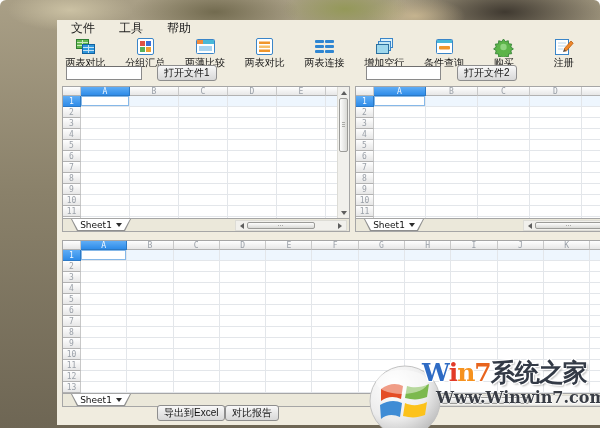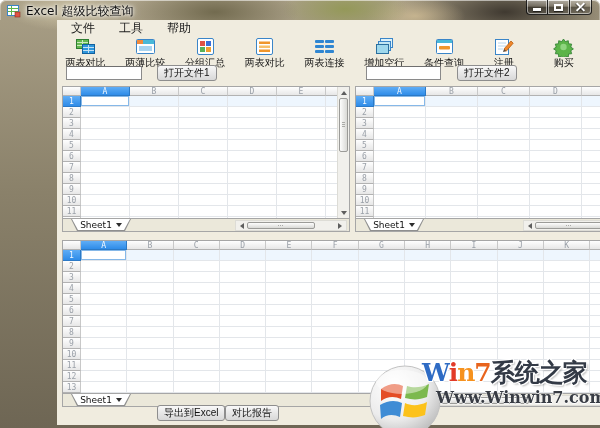--- a/index.html
+++ b/index.html
@@ -105,41 +105,20 @@
   .wm-brand .lt{text-shadow:-1px -1px 0 #fff,1px -1px 0 #fff,-1px 1px 0 #fff,1px 1px 0 #fff;}
   .wm-suffix{color:#333a46;text-shadow:-1px -1px 0 #fff,1px -1px 0 #fff,-1px 1px 0 #fff,1px 1px 0 #fff,2px 2px 2px rgba(0,0,0,.25);}
   .wm-url{position:absolute;left:66px;top:30px;font-family:"DejaVu Serif","Liberation Serif",serif;font-weight:bold;
     font-size:16px;color:#383c44;white-space:nowrap;text-shadow:0 1px 0 rgba(255,255,255,.85),1px 0 0 rgba(255,255,255,.5);}
 </style>
 </head>
 <body>
 
 <div class="window">
 
-  <div class="titlebar">
-    <span class="appicon">
-      <svg width="14" height="14" viewBox="0 0 14 14">
-          <rect x="0.5" y="1.5" width="11" height="10" fill="#fff" stroke="#3a85c8"></rect>
-          <path d="M1 4.5h10M1 7.5h10M4.5 2v9" stroke="#5cb449" fill="none"></path>
-          <rect x="8" y="8" width="5" height="5" fill="#e05244" stroke="#8a2a20" stroke-width="0.6"></rect>
-        </svg>
-    </span>
-    <span class="apptitle">Excel 超级比较查询</span>
-    <div class="caption">
-      <div class="capbtn min">
-          <div class="g-min"></div>
-        </div>
-      <div class="capbtn max">
-          <div class="g-max"></div>
-        </div>
-      <div class="capbtn close">
-          <div class="g-close"></div>
-        </div>
-    </div>
-  </div>
 
   <div class="client">
     <div class="menubar">
         <div class="menu-item">文件</div>
         <div class="menu-item">工具</div>
         <div class="menu-item">帮助</div>
       </div>
     <div class="toolbar">
         <div class="tbitem">
           <span class="tbicon">
@@ -148,39 +127,39 @@
               <path d="M3 5.5h11M3 8.5h11M8.5 3v8" stroke="#cdeac0" fill="none"></path>
               <rect x="8.5" y="7.5" width="12" height="9" fill="#2f97dc" stroke="#13619e"></rect>
               <path d="M9 10.5h11M9 13.5h11M14.5 8v8" stroke="#c3e1f5" fill="none"></path>
             </svg>
           </span>
           <span class="tblabel">两表对比</span>
         </div>
         <div class="tbitem">
           <span class="tbicon">
             <svg width="23" height="20" viewBox="0 0 23 20">
-              <rect x="2.5" y="2.5" width="18" height="14" rx="1" fill="#fff" stroke="#3a85c8"></rect>
-              <path d="M3 3h17v4H3z" fill="#49b8d8"></path>
-              <path d="M3 3h6v4H3z" fill="#f08a3c"></path>
-              <rect x="5" y="9" width="13" height="5" fill="#a8d4f0"></rect>
-            </svg>
-          </span>
-          <span class="tblabel">两薄比较</span>
-        </div>
-        <div class="tbitem">
-          <span class="tbicon">
-            <svg width="23" height="20" viewBox="0 0 23 20">
               <rect x="3.5" y="1.5" width="16" height="16" rx="1.5" fill="#fff" stroke="#3a85c8"></rect>
               <rect x="6" y="4" width="5" height="5" fill="#e05244"></rect>
               <rect x="12" y="4" width="5" height="5" fill="#3a6fd8"></rect>
               <rect x="6" y="10" width="5" height="5" fill="#58b158"></rect>
               <rect x="12" y="10" width="5" height="5" fill="#f0a030"></rect>
             </svg>
           </span>
           <span class="tblabel">分组汇总</span>
+        </div>
+        <div class="tbitem">
+          <span class="tbicon">
+            <svg width="23" height="20" viewBox="0 0 23 20">
+              <rect x="2.5" y="2.5" width="18" height="14" rx="1" fill="#fff" stroke="#3a85c8"></rect>
+              <path d="M3 3h17v4H3z" fill="#49b8d8"></path>
+              <path d="M3 3h6v4H3z" fill="#f08a3c"></path>
+              <rect x="5" y="9" width="13" height="5" fill="#a8d4f0"></rect>
+            </svg>
+          </span>
+          <span class="tblabel">两薄比较</span>
         </div>
         <div class="tbitem">
           <span class="tbicon">
             <svg width="23" height="20" viewBox="0 0 23 20">
               <rect x="3.5" y="1.5" width="16" height="16" rx="1.5" fill="#fff" stroke="#3a85c8"></rect>
               <rect x="6" y="4.5" width="11" height="2.5" fill="#f0962c"></rect>
               <rect x="6" y="8.5" width="11" height="2.5" fill="#f8c06a"></rect>
               <rect x="6" y="12.5" width="11" height="2.5" fill="#f0962c"></rect>
             </svg>
           </span>
@@ -217,36 +196,36 @@
               <rect x="3.5" y="2.5" width="16" height="14" rx="1" fill="#fff" stroke="#3a85c8"></rect>
               <path d="M4 3h15v3H4z" fill="#49b8d8"></path>
               <rect x="6" y="9" width="11" height="3.5" rx="1" fill="#f0962c"></rect>
             </svg>
           </span>
           <span class="tblabel">条件查询</span>
         </div>
         <div class="tbitem">
           <span class="tbicon">
             <svg width="23" height="20" viewBox="0 0 23 20">
+              <path d="M11.5 2l1.8 2.6 3-.9.3 3.1 3.1.3-.9 3 2.6 1.8-2.6 1.8.9 3-3.1.3-.3 3.1-3-.9-1.8 2.6-1.8-2.6-3 .9-.3-3.1-3.1-.3.9-3-2.6-1.8 2.6-1.8-.9-3 3.1-.3.3-3.1 3 .9z" fill="#5cb449" stroke="#2e7d32" stroke-width="0.8"></path>
+              <circle cx="11.5" cy="10" r="3.2" fill="#8fd47f"></circle>
+            </svg>
+          </span>
+          <span class="tblabel">购买</span>
+        </div>
+        <div class="tbitem">
+          <span class="tbicon">
+            <svg width="23" height="20" viewBox="0 0 23 20">
               <rect x="3.5" y="2.5" width="13" height="15" fill="#fff" stroke="#3a85c8"></rect>
               <path d="M6 6h8M6 9h8M6 12h5" stroke="#b9d6ec" fill="none"></path>
               <path d="M12 12 L19 4 L21.2 6.2 L14.2 14.2 Z" fill="#f0882c" stroke="#b85e10" stroke-width="0.8"></path>
               <path d="M12 12 L14.2 14.2 L11 15 Z" fill="#5a4a3a"></path>
             </svg>
           </span>
           <span class="tblabel">注册</span>
-        </div>
-        <div class="tbitem">
-          <span class="tbicon">
-            <svg width="23" height="20" viewBox="0 0 23 20">
-              <path d="M11.5 2l1.8 2.6 3-.9.3 3.1 3.1.3-.9 3 2.6 1.8-2.6 1.8.9 3-3.1.3-.3 3.1-3-.9-1.8 2.6-1.8-2.6-3 .9-.3-3.1-3.1-.3.9-3-2.6-1.8 2.6-1.8-.9-3 3.1-.3.3-3.1 3 .9z" fill="#5cb449" stroke="#2e7d32" stroke-width="0.8"></path>
-              <circle cx="11.5" cy="10" r="3.2" fill="#8fd47f"></circle>
-            </svg>
-          </span>
-          <span class="tblabel">购买</span>
         </div>
         <div class="tbitem">
           <span class="tbicon">
             <svg width="23" height="20" viewBox="0 0 23 20">
               <ellipse cx="15.5" cy="8" rx="6" ry="5.2" fill="#5cb449" stroke="#2e7d32"></ellipse>
               <path d="M14 12.5l-1 3 3.5-2.6z" fill="#5cb449"></path>
               <ellipse cx="8" cy="8.5" rx="6.2" ry="5.6" fill="#f5920a" stroke="#c06c06"></ellipse>
               <path d="M6.5 13.2l-.8 3.4 3.8-2.6z" fill="#f5920a"></path>
               <text x="8" y="11.5" font-size="8.5" font-weight="bold" fill="#fff" text-anchor="middle" font-family="DejaVu Sans, sans-serif">?</text>
             </svg>

